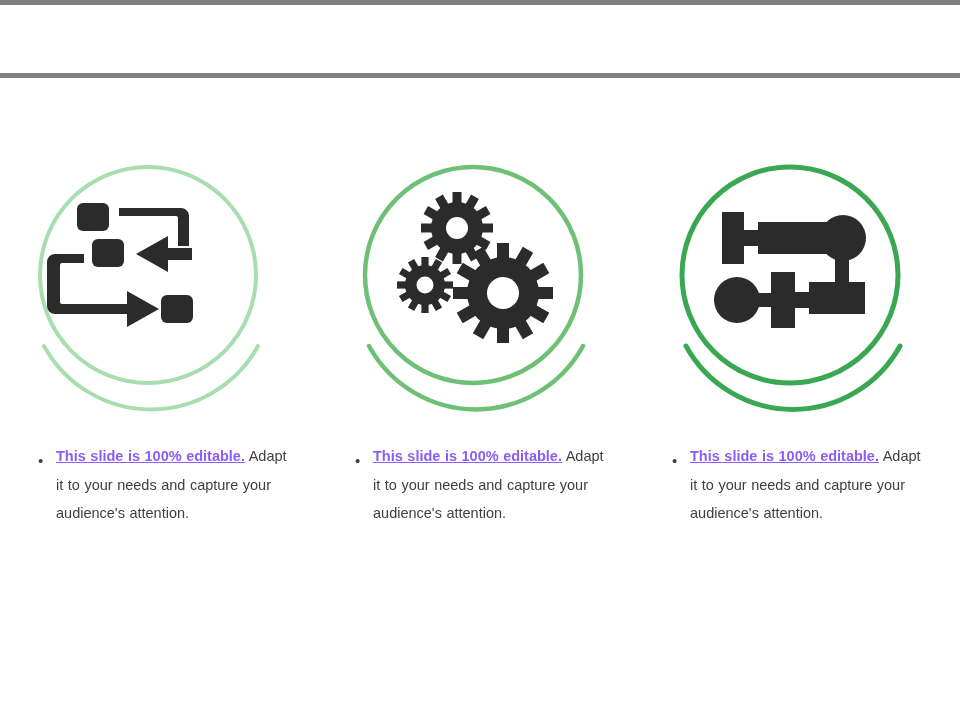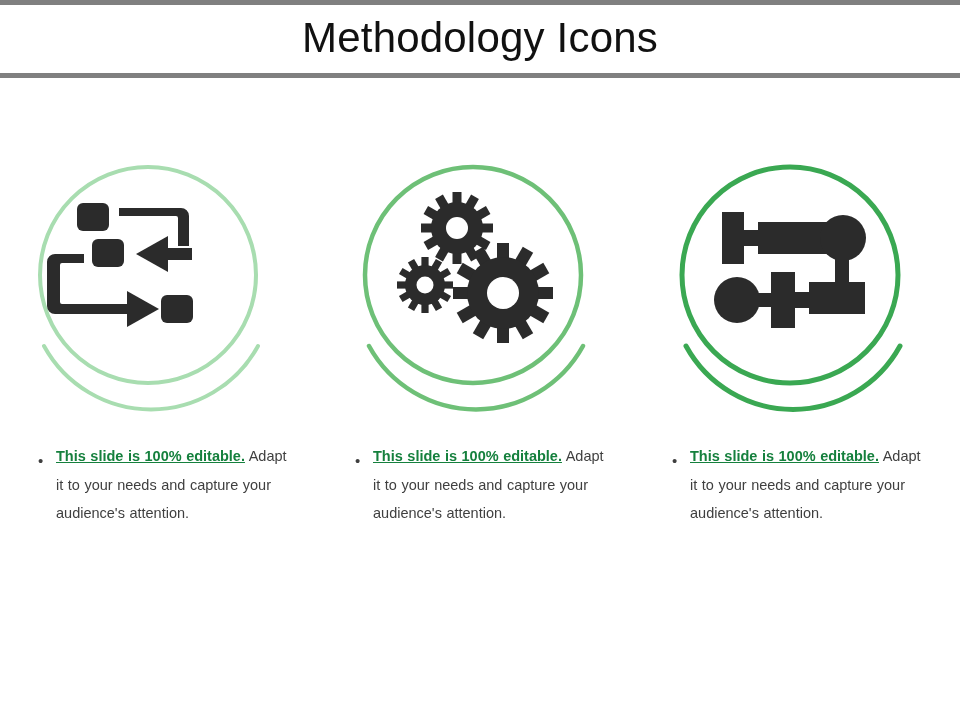--- a/index.html
+++ b/index.html
@@ -119,39 +119,36 @@
   .bullet-copy {
     flex: 1 1 auto;
     font-size: 14.5px;
     line-height: 28.5px;
     color: #3f3f3f;
     text-align: left;
     word-spacing: 0.5px;
   }
   .bullet-copy .lead {
     font-weight: bold;
-    color: #15803d;
+    color: #8b5cf6;
     text-decoration: underline;
   }
 
   
   .col-1 .text-block { margin-left: 6px; }
   .col-2 .text-block { margin-left: 0px; }
   .col-3 .text-block { margin-left: -6px; }
 </style>
 </head>
 <body>
 
 <div class="slide">
 
   <div class="top-band"></div>
 
-  <div class="title-area">
-    <div class="slide-title">Methodology Icons</div>
-  </div>
 
   <div class="title-rule"></div>
 
   <div class="columns">
 
     <div class="column col-1">
       <div class="badge">
         <svg viewBox="0 0 250 270" xmlns="http://www.w3.org/2000/svg">
 
           <circle cx="113" cy="125" r="108" fill="none" stroke="#a8ddb0" stroke-width="4"></circle>

